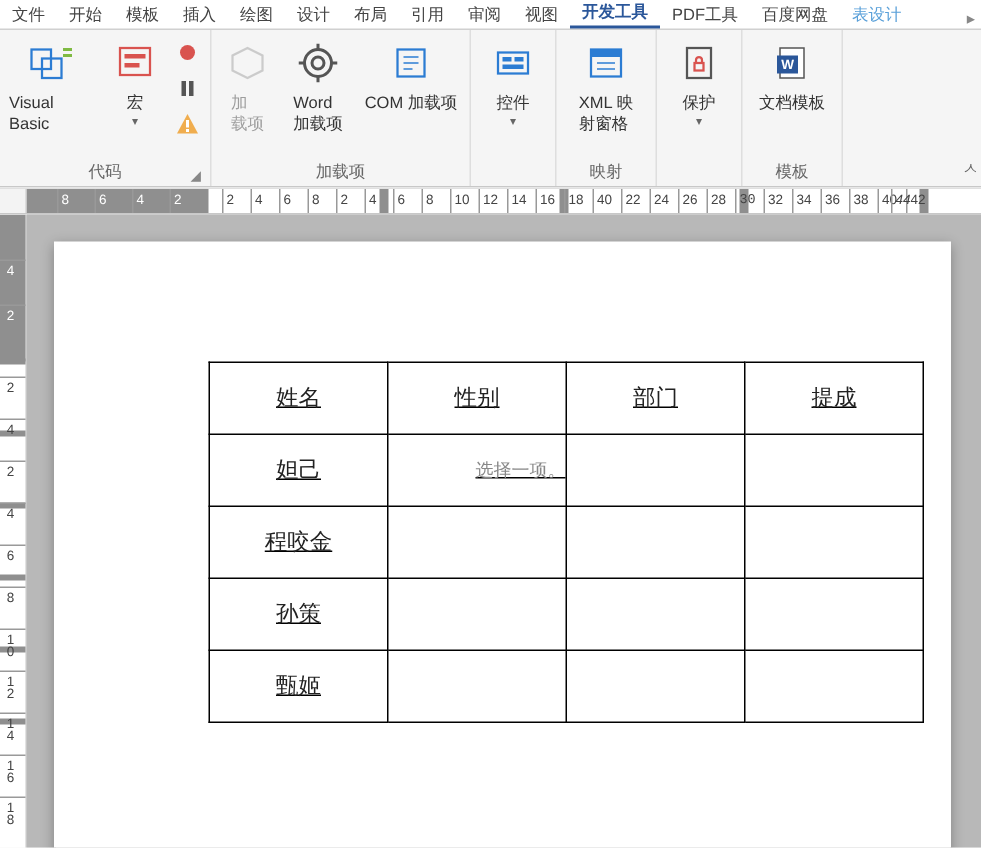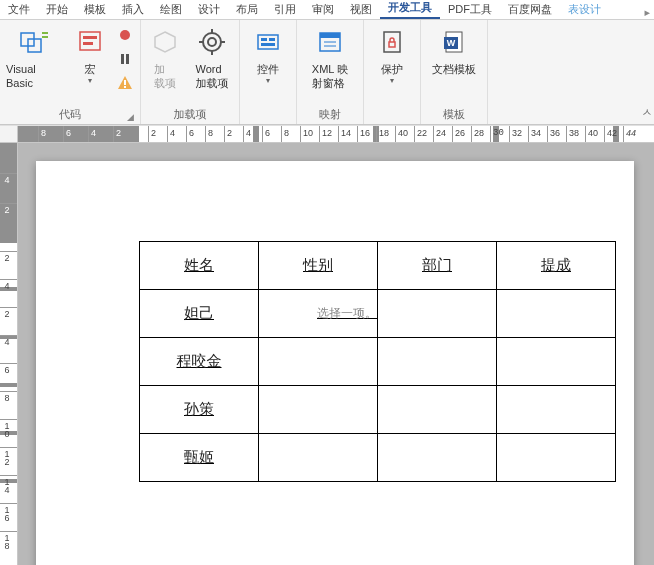--- a/index.html
+++ b/index.html
@@ -138,20 +138,31 @@
               <circle cx="13" cy="13" r="4" fill="none" stroke="#555" stroke-width="2"></circle>
               <line x1="13" y1="4" x2="13" y2="0" stroke="#555" stroke-width="2"></line>
               <line x1="13" y1="22" x2="13" y2="26" stroke="#555" stroke-width="2"></line>
               <line x1="4" y1="13" x2="0" y2="13" stroke="#555" stroke-width="2"></line>
               <line x1="22" y1="13" x2="26" y2="13" stroke="#555" stroke-width="2"></line>
             </svg>
           </div>
         <div class="lbl" style="white-space:pre-line">Word
 加载项</div>
       </div>
+      <div class="big-btn" style="width:70px">
+        <div class="icon">
+            <svg width="26" height="26">
+              <rect x="4" y="4" width="18" height="18" fill="none" stroke="#2b7cd3" stroke-width="1.5"></rect>
+              <line x1="8" y1="9" x2="18" y2="9" stroke="#2b7cd3"></line>
+              <line x1="8" y1="13" x2="18" y2="13" stroke="#2b7cd3"></line>
+              <line x1="8" y1="17" x2="14" y2="17" stroke="#2b7cd3"></line>
+            </svg>
+          </div>
+        <div class="lbl">COM 加载项</div>
+      </div>
     </div>
     <div class="group-label"><span>加载项</span></div>
   </div>
 
   <div class="group">
     <div class="group-body">
       <div class="big-btn" style="width:48px">
         <div class="icon">
             <svg width="26" height="26">
               <rect x="3" y="6" width="20" height="14" fill="none" stroke="#2b7cd3" stroke-width="1.5"></rect>
@@ -310,21 +321,21 @@
       </div>
       <div class="tick" style="left: 548px;">
         <span class="num">38</span>
       </div>
       <div class="tick" style="left: 567px;">
         <span class="num">40</span>
       </div>
       <div class="tick" style="left: 586px;">
         <span class="num">42</span>
       </div>
-      <div class="tick" style="left: 605px; font-style: italic;">
+      <div class="tick" style="left: 576px; font-style: italic;">
         <span class="num">44</span>
       </div>
     </div>
 </div>
 
 <div class="workspace">
   <div class="ruler-v" id="ruler-v">
       <div class="margin-block" style="top: 0px; height: 98px;"></div>
       <div class="tick" style="top: 30px;">
         <span class="num" style="color: rgb(255, 255, 255);">4</span>

